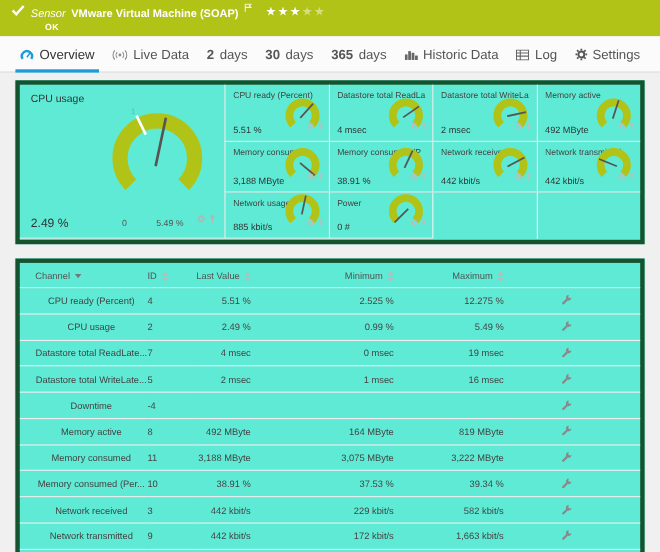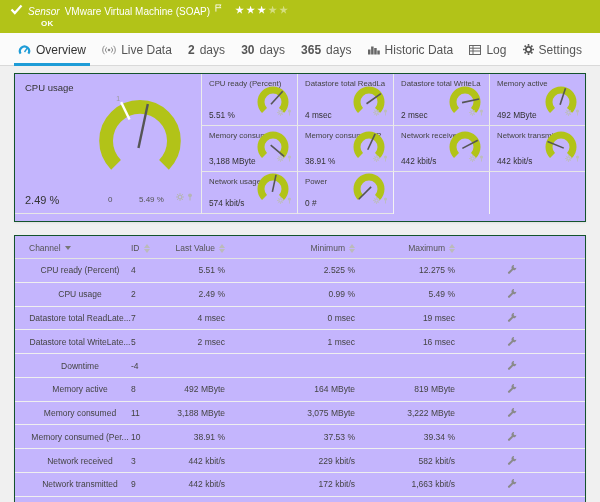--- a/index.html
+++ b/index.html
@@ -2,37 +2,37 @@
 <html><head>
 <meta charset="utf-8">
 <style>
   * { margin:0; padding:0; box-sizing:border-box; }
   html,body { width:600px; height:502px; background:#f0f0f0; font-family:"Liberation Sans",sans-serif; color:#333; overflow:hidden; }
 
   
   .topbar { height:33px; background:#b2c318; color:#fff; padding:4px 10px 0 10px; }
   .topline { display:flex; align-items:center; gap:5px; font-size:10px; line-height:15px; }
   .sensor-type { font-style:italic; }
-  .sensor-title { font-weight:normal; }
+  .sensor-title { font-weight:bold; }
   .flag { margin-top:-7px; opacity:.85; }
   .stars { display:flex; gap:2px; margin-left:8px; margin-top:-3px; }
   .star { width:9px; height:9px; background:#fff;
           clip-path:polygon(50% 0%,61% 35%,98% 35%,68% 57%,79% 91%,50% 70%,21% 91%,32% 57%,2% 35%,39% 35%); }
   .star.hollow { background:rgba(255,255,255,.45); }
   .okline { margin-left:31px; font-size:8px; font-weight:bold; letter-spacing:.3px; }
 
   
   .tabbar { height:33px; background:#fbfbfb; border-bottom:1px solid #d9d9d9; display:flex; justify-content:space-between; padding:0 14px; }
   .tab { display:flex; align-items:center; gap:5px; height:33px; padding:3px 4px 0 4px; font-size:12px; color:#555; border-bottom:3px solid transparent; cursor:pointer; }
   .tab.active { border-bottom-color:#1e9cd7; color:#333; }
   .tab .tab-bold { font-weight:bold; }
   .tab .tab-icon { display:flex; align-items:center; }
 
   
-  .panel { background:#c4b5fd; border:1px solid #14532d; box-shadow:0 1px 2px rgba(0,0,0,.07); margin:0 14px; }
+  .panel { background:#5eead4; border:4px solid #14532d; box-shadow:0 1px 2px rgba(0,0,0,.07); margin:0 14px; }
   .gauges-panel { margin-top:7px; height:149px; display:grid; grid-template-columns:186px 1fr 1fr 1fr 1fr; grid-template-rows:52px 46px 42px; padding-bottom:9px; }
 
   
   .main-cell { grid-row:1/4; position:relative; border-bottom:1px solid #e7e7e7; }
   .m-label { position:absolute; top:8px; left:10px; font-size:9.5px; color:#333; }
   .m-dial { position:absolute; left:70px; top:10px; width:110px; height:110px; }
   .m-value { position:absolute; left:10px; bottom:7px; font-size:11px; color:#333; }
   .m-min  { position:absolute; left:93px; bottom:9px; font-size:8px; color:#555; }
   .m-max  { position:absolute; left:124px; bottom:9px; font-size:8px; color:#555; }
 
@@ -417,21 +417,21 @@
             <line x1="3" y1="3.8" x2="3" y2="7.6" stroke="#bdbdbd" stroke-width="1.1"></line>
           </svg></span>
     </div>
   </div>
     <div class="gcell">
     <div class="g-label">Network usage</div>
     <svg class="g-dial" viewBox="0 0 34 34">
       <path class="arc" d="M8.51 25.49 A12 12 0 1 1 25.49 25.49" stroke-width="7"></path>
       <line class="needle" x1="17" y1="20" x2="17" y2="2.5" stroke-width="1.6" transform="rotate(12 17 17)"></line>
     </svg>
-    <div class="g-value">574 kbit/s</div>
+    <div class="g-value">885 kbit/s</div>
     <div class="g-icons">
       <span><svg width="7" height="7" viewBox="0 0 8 8">
             <circle cx="4" cy="4" r="1.9" fill="none" stroke="#bdbdbd" stroke-width="1.3"></circle>
             <g stroke="#bdbdbd" stroke-width="1">
               <line x1="4" y1="0" x2="4" y2="1.3"></line>
               <line x1="4" y1="6.7" x2="4" y2="8"></line>
               <line x1="0" y1="4" x2="1.3" y2="4"></line>
               <line x1="6.7" y1="4" x2="8" y2="4"></line>
               <line x1="1.1" y1="1.1" x2="2" y2="2"></line>
               <line x1="6" y1="6" x2="6.9" y2="6.9"></line>

